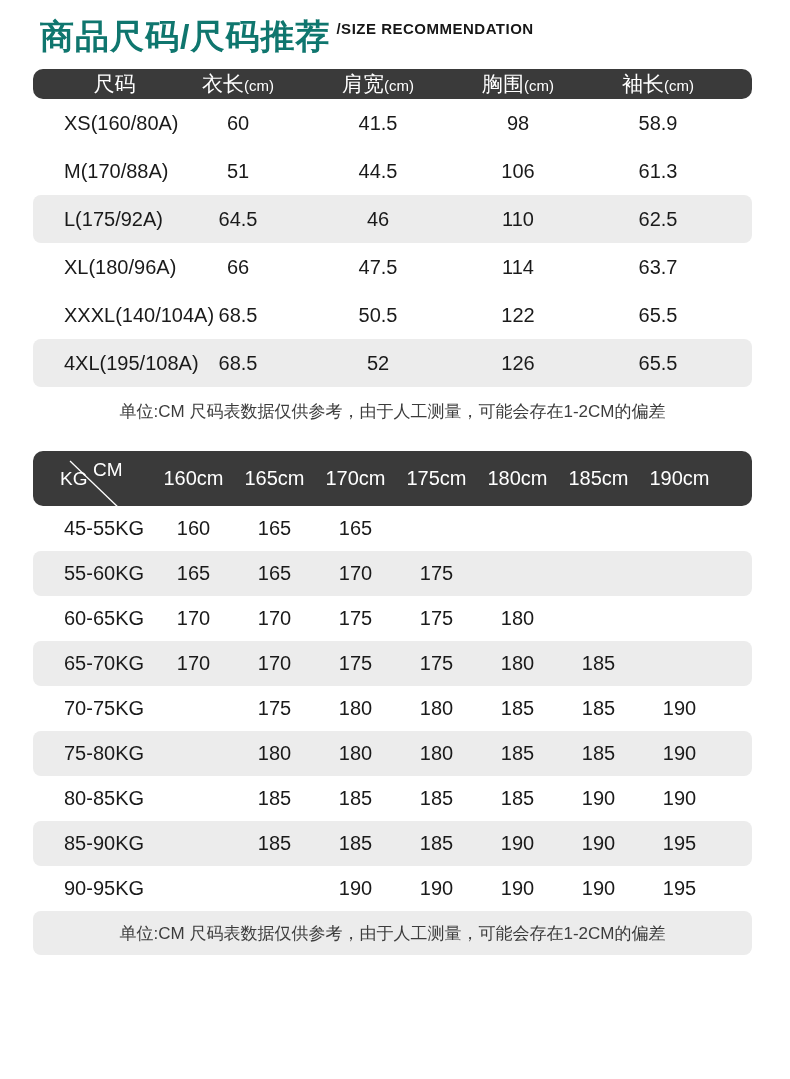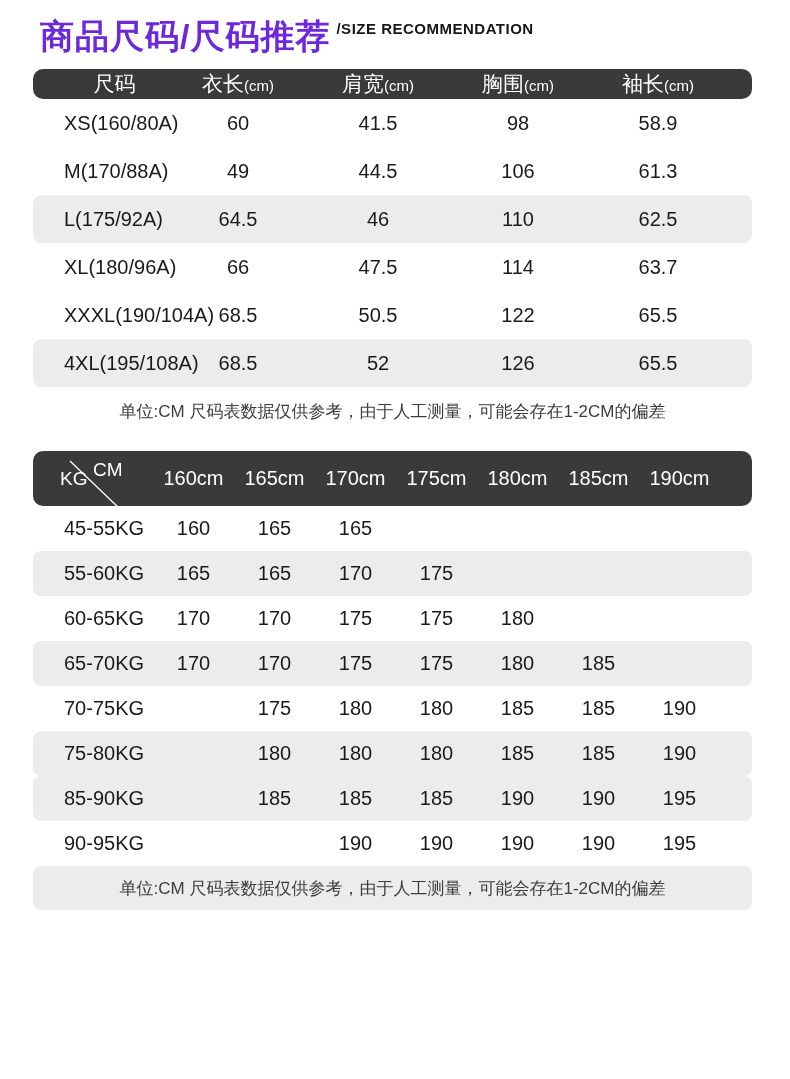--- a/index.html
+++ b/index.html
@@ -22,21 +22,21 @@
   .title-row {
     display: flex;
     align-items: flex-end;
     margin: 13px 0 14px 7px;
     height: 42px;
   }
   .title-cn {
     font-size: 34px;
     font-weight: 700;
     letter-spacing: 1px;
-    color: #6d28d9;
+    color: #0f766e;
     line-height: 1.1;
     margin-top: 16px;
   }
   .title-en {
     font-size: 15px;
     font-weight: 700;
     color: #161616;
     margin-left: 6px;
     margin-bottom: 18px;
     letter-spacing: 0.5px;
@@ -155,21 +155,21 @@
         <tr>
           <td class="row-label">XS(160/80A)</td>
           <td>60</td>
           <td>41.5</td>
           <td>98</td>
           <td>58.9</td>
           <td></td>
         </tr>
         <tr>
           <td class="row-label">M(170/88A)</td>
-          <td>49</td>
+          <td>51</td>
           <td>44.5</td>
           <td>106</td>
           <td>61.3</td>
           <td></td>
         </tr>
         <tr class="stripe">
           <td class="row-label">L(175/92A)</td>
           <td>64.5</td>
           <td>46</td>
           <td>110</td>
@@ -178,21 +178,21 @@
         </tr>
         <tr>
           <td class="row-label">XL(180/96A)</td>
           <td>66</td>
           <td>47.5</td>
           <td>114</td>
           <td>63.7</td>
           <td></td>
         </tr>
         <tr>
-          <td class="row-label">XXXL(190/104A)</td>
+          <td class="row-label">XXXL(140/104A)</td>
           <td>68.5</td>
           <td>50.5</td>
           <td>122</td>
           <td>65.5</td>
           <td></td>
         </tr>
         <tr class="stripe">
           <td class="row-label">4XL(195/108A)</td>
           <td>68.5</td>
           <td>52</td>
@@ -300,20 +300,31 @@
           <td class="row-label">75-80KG</td>
           <td></td>
           <td>180</td>
           <td>180</td>
           <td>180</td>
           <td>185</td>
           <td>185</td>
           <td>190</td>
           <td></td>
         </tr>
+        <tr>
+          <td class="row-label">80-85KG</td>
+          <td></td>
+          <td>185</td>
+          <td>185</td>
+          <td>185</td>
+          <td>185</td>
+          <td>190</td>
+          <td>190</td>
+          <td></td>
+        </tr>
         <tr class="stripe">
           <td class="row-label">85-90KG</td>
           <td></td>
           <td>185</td>
           <td>185</td>
           <td>185</td>
           <td>190</td>
           <td>190</td>
           <td>195</td>
           <td></td>

